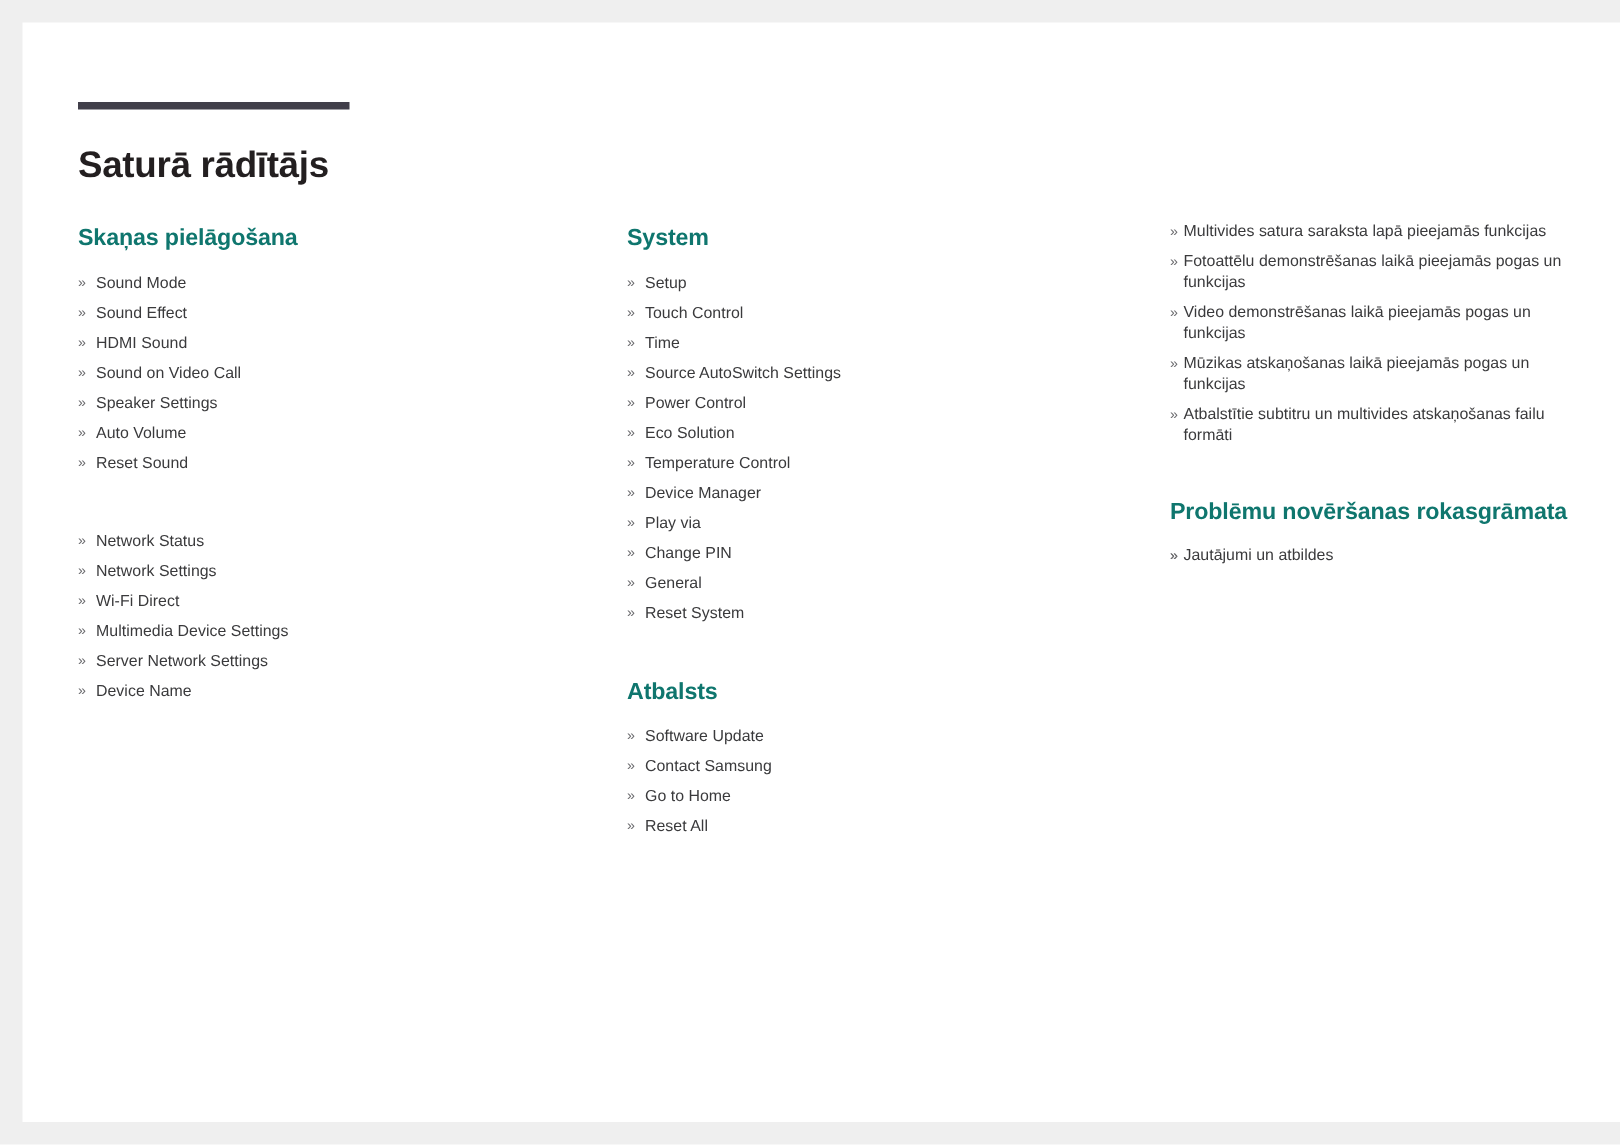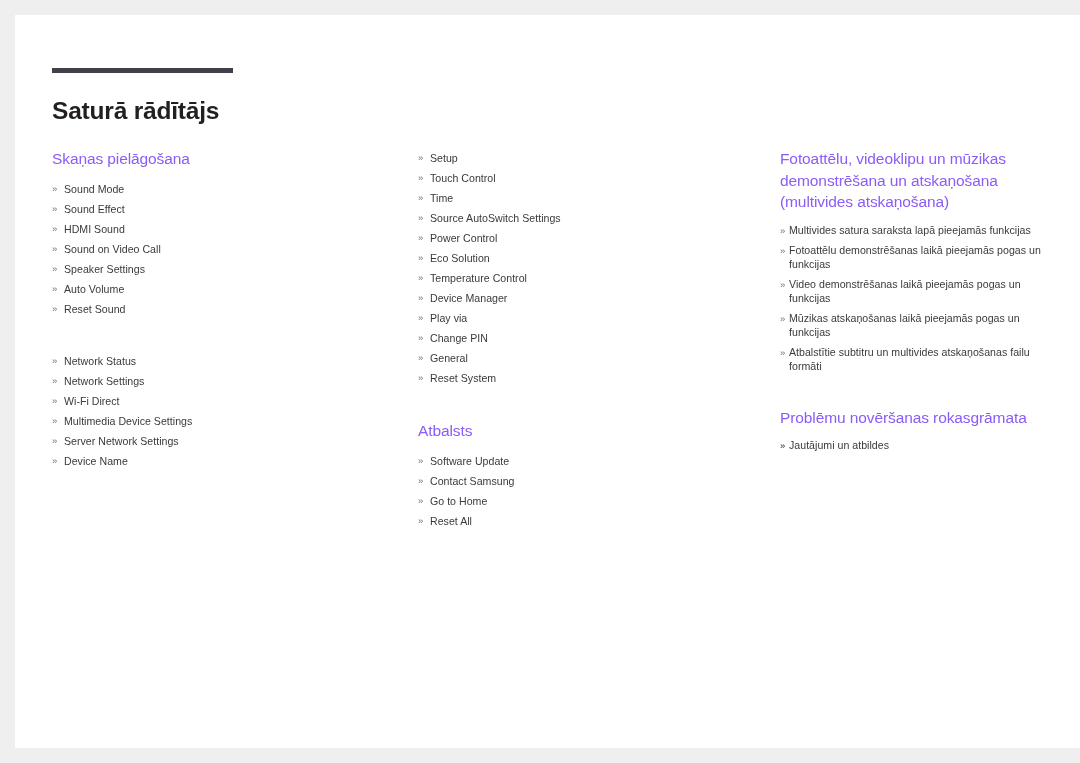--- a/index.html
+++ b/index.html
@@ -46,24 +46,24 @@
     position: absolute;
     top: 133px;
   }
   #col-left   { left: 37px;  width: 340px; }
   #col-mid    { left: 403px; width: 340px; }
   #col-right  { left: 765px; width: 265px; }
 
   .section { margin-bottom: 0; }
 
   .section-heading {
-    color: #8b5cf6;
+    color: #0f766e;
     font-size: 15.5px;
     line-height: 21.5px;
-    font-weight: normal;
+    font-weight: bold;
     margin: 0 0 9px 0;
     letter-spacing: -0.1px;
   }
   .section-heading.multiline { margin-bottom: 11px; }
 
   ul.toc-list {
     list-style: none;
     margin: 0;
     padding: 0;
   }
@@ -126,20 +126,21 @@
         <li><span class="marker">»</span><span>Server Network Settings</span></li>
         <li><span class="marker">»</span><span>Device Name</span></li>
       </ul>
     </div>
 
   </div>
 
   <div class="column" id="col-mid">
 
     <div class="section">
+      <div class="section-heading">System</div>
       <ul class="toc-list">
         <li><span class="marker">»</span><span>Setup</span></li>
         <li><span class="marker">»</span><span>Touch Control</span></li>
         <li><span class="marker">»</span><span>Time</span></li>
         <li><span class="marker">»</span><span>Source AutoSwitch Settings</span></li>
         <li><span class="marker">»</span><span>Power Control</span></li>
         <li><span class="marker">»</span><span>Eco Solution</span></li>
         <li><span class="marker">»</span><span>Temperature Control</span></li>
         <li><span class="marker">»</span><span>Device Manager</span></li>
         <li><span class="marker">»</span><span>Play via</span></li>
@@ -159,21 +160,20 @@
         <li><span class="marker">»</span><span>Go to Home</span></li>
         <li><span class="marker">»</span><span>Reset All</span></li>
       </ul>
     </div>
 
   </div>
 
   <div class="column" id="col-right">
 
     <div class="section">
-      <div class="section-heading multiline">Fotoattēlu, videoklipu un mūzikas demonstrēšana un atskaņošana (multivides atskaņošana)</div>
       <ul class="toc-list wrap">
         <li><span class="marker">»</span><span>Multivides satura saraksta lapā pieejamās funkcijas</span></li>
         <li><span class="marker">»</span><span>Fotoattēlu demonstrēšanas laikā pieejamās pogas un funkcijas</span></li>
         <li><span class="marker">»</span><span>Video demonstrēšanas laikā pieejamās pogas un funkcijas</span></li>
         <li><span class="marker">»</span><span>Mūzikas atskaņošanas laikā pieejamās pogas un funkcijas</span></li>
         <li><span class="marker">»</span><span>Atbalstītie subtitru un multivides atskaņošanas failu formāti</span></li>
       </ul>
     </div>
 
     <div class="gap-right"></div>

